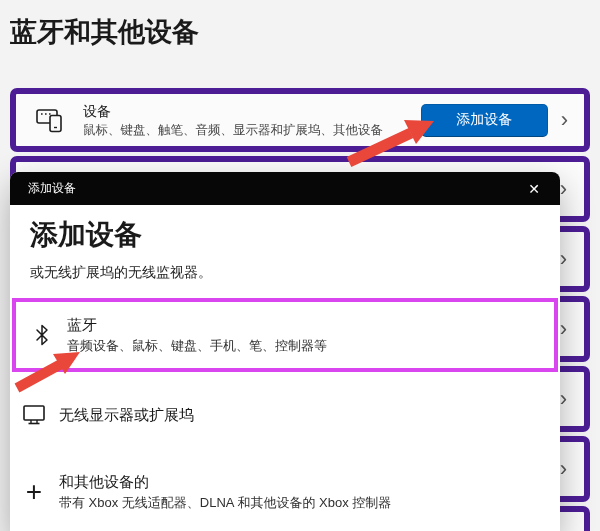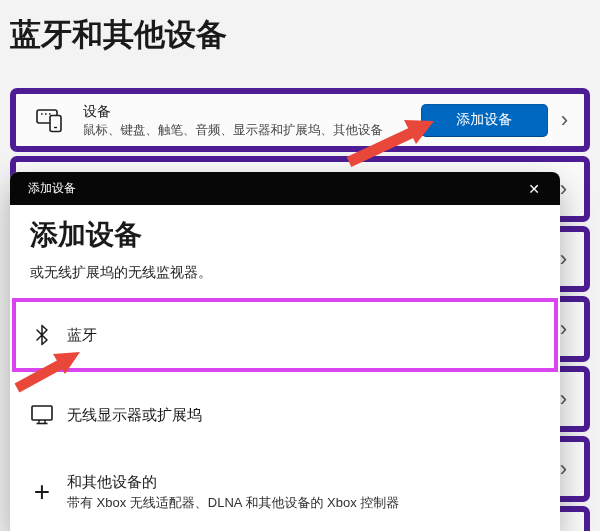--- a/index.html
+++ b/index.html
@@ -10,21 +10,21 @@
   }
   .page {
     position: relative;
     width: 600px; height: 531px;
     background: #f3f3f3;
     overflow: hidden;
   }
   .page-title {
     position: absolute;
     left: 10px; top: 14px;
-    font-size: 31px;
+    font-size: 27px;
     font-weight: 600;
     color: #1a1a1a;
   }
   .card {
     position: absolute;
     left: 10px;
     width: 580px;
     background: #fbfbfb;
     border: 6px solid #4c1d95;
     border-radius: 7px;
@@ -117,21 +117,21 @@
     color: #1a1a1a;
   }
   .dialog-desc {
     position: absolute;
     left: 20px; top: 59px;
     font-size: 14px;
     color: #1f1f1f;
   }
   .option {
     position: absolute;
-    left: 16px;
+    left: 8px;
     width: 100%;
     display: flex;
     align-items: center;
     gap: 12px;
     padding-left: 3px;
     cursor: pointer;
     background: #ffffff;
   }
   .option.selected {
     left: 2px;
@@ -213,20 +213,21 @@
       <p class="dialog-desc">或无线扩展坞的无线监视器。</p>
 
       <div class="option selected opt1">
         <span class="opt-icon-wrap">
           <svg width="14" height="22" viewBox="0 0 14 22" fill="none">
             <path d="M2 6 L12 16 L7 20.5 L7 1.5 L12 6 L2 16" stroke="#1a1a1a" stroke-width="1.5" stroke-linejoin="round" stroke-linecap="round"></path>
           </svg>
         </span>
         <div>
           <div class="opt-title">蓝牙</div>
+          <div class="opt-subtitle">音频设备、鼠标、键盘、手机、笔、控制器等</div>
         </div>
       </div>
 
       <div class="option opt2">
         <span class="opt-icon-wrap">
           <svg width="24" height="22" viewBox="0 0 24 22" fill="none">
             <rect x="2" y="2" width="20" height="14" rx="1" stroke="#1a1a1a" stroke-width="1.6"></rect>
             <line x1="9" y1="16" x2="9" y2="19" stroke="#1a1a1a" stroke-width="1.4"></line>
             <line x1="15" y1="16" x2="15" y2="19" stroke="#1a1a1a" stroke-width="1.4"></line>
             <line x1="6.5" y1="19.5" x2="17.5" y2="19.5" stroke="#1a1a1a" stroke-width="1.6"></line>

